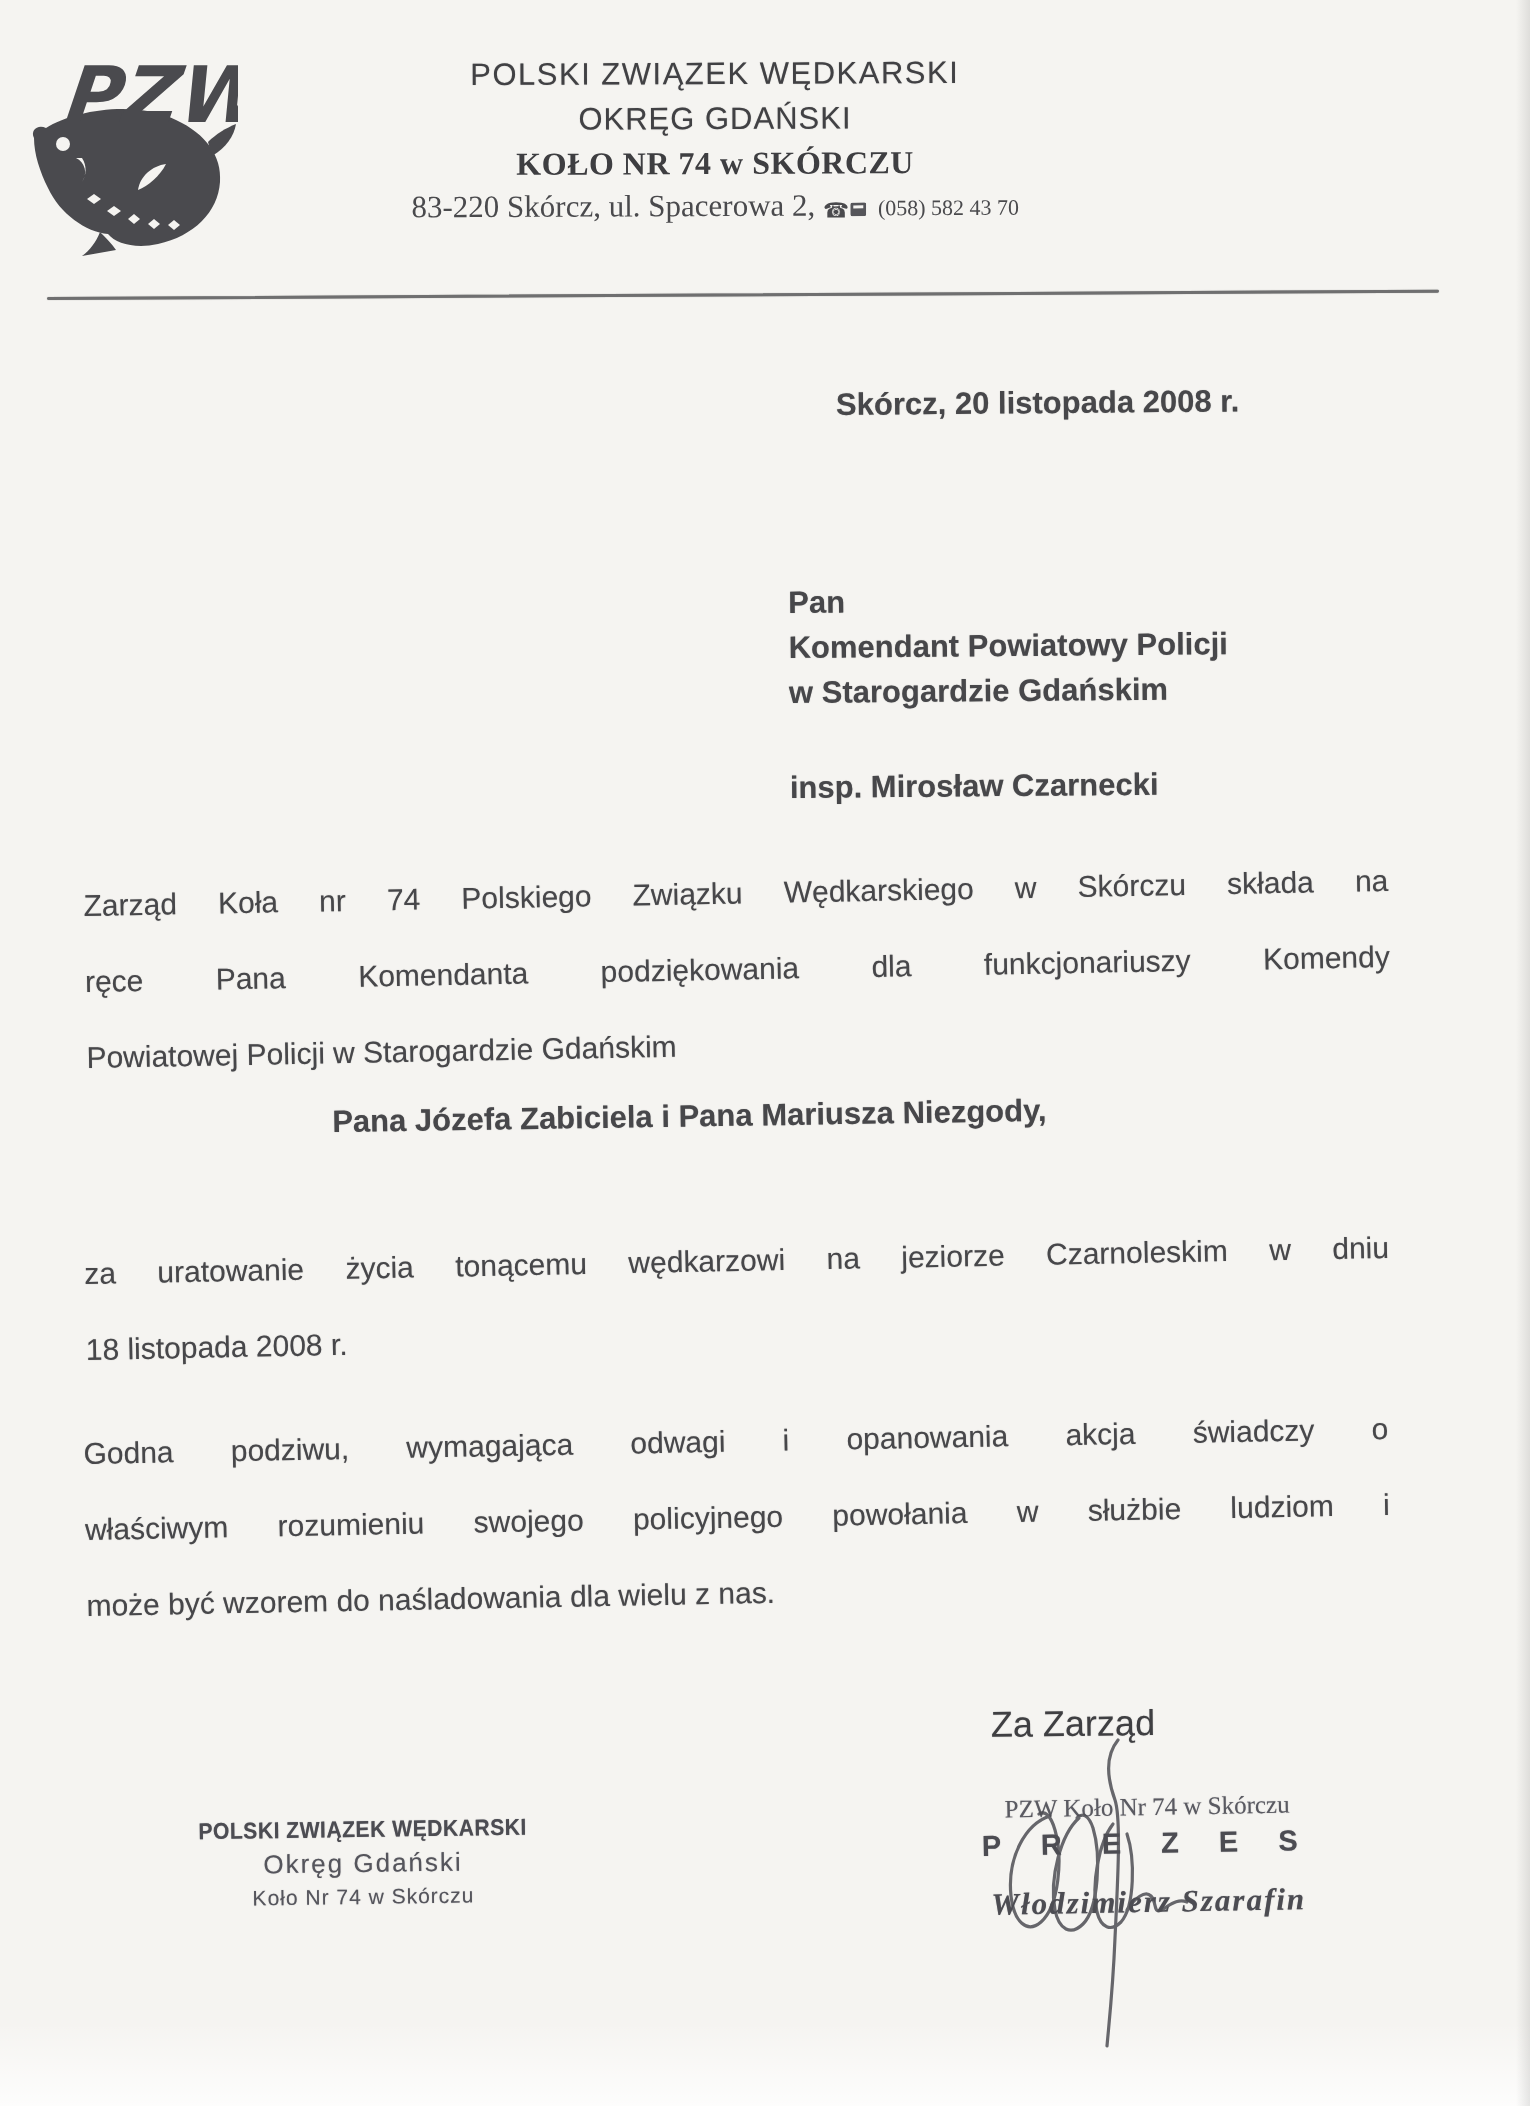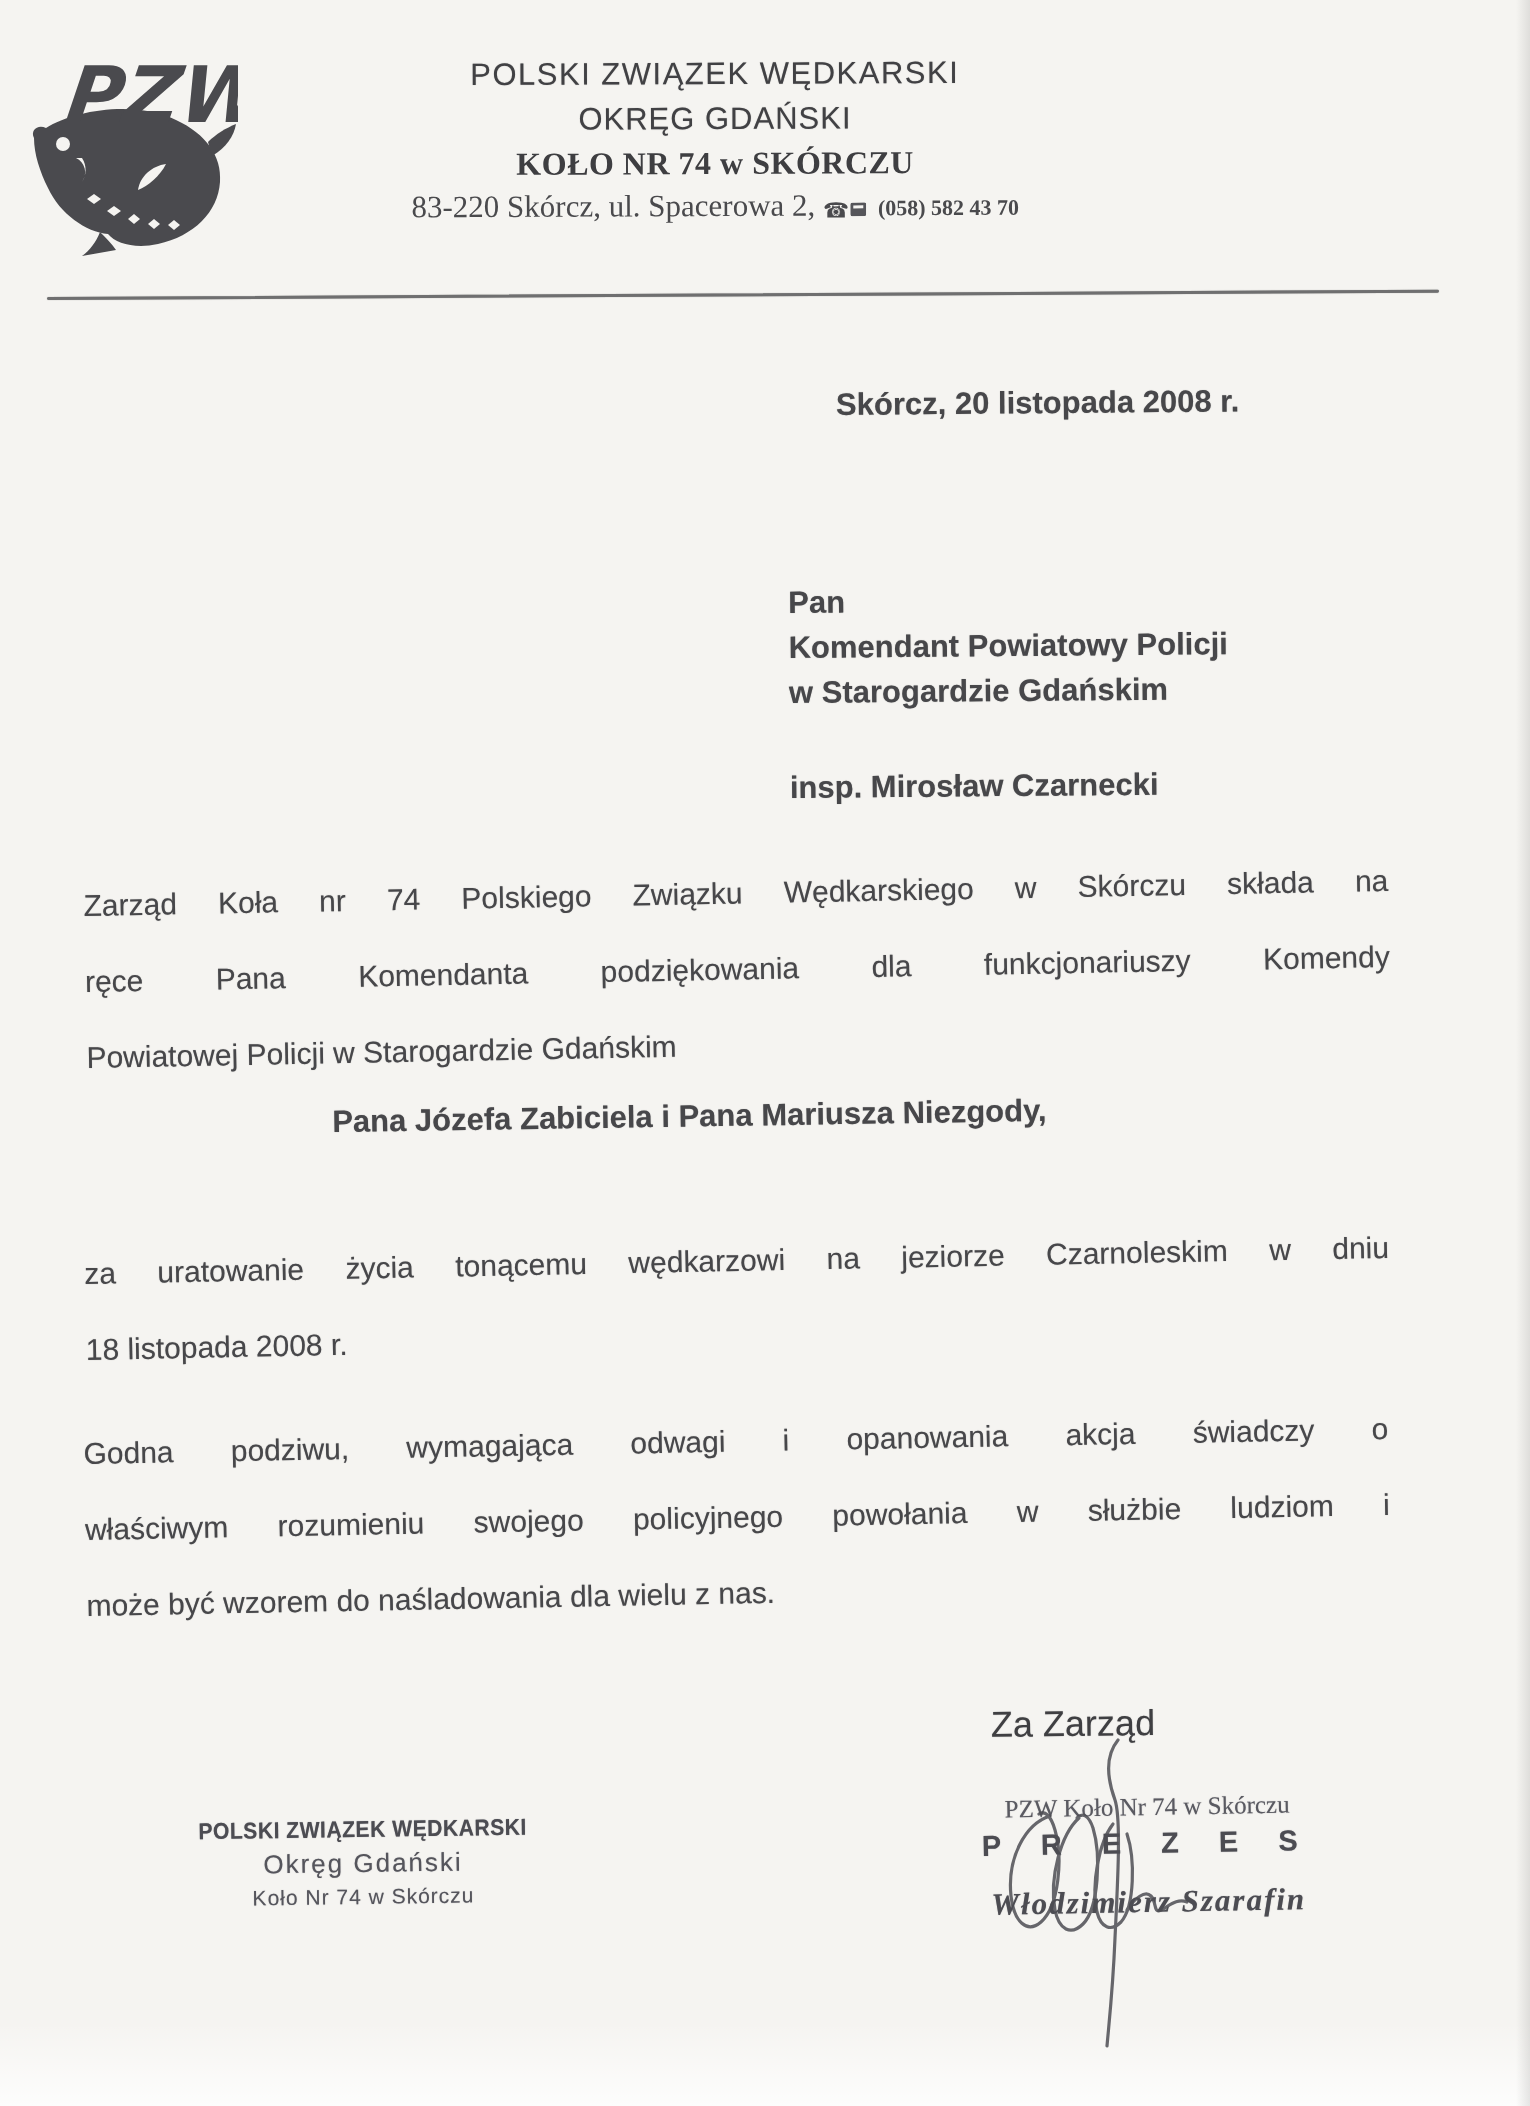--- a/index.html
+++ b/index.html
@@ -19,21 +19,21 @@
 
   
   .logo{left:16px;top:36px;width:222px;height:220px;}
 
   
   .org{left:330px;top:56px;width:770px;text-align:center;transform:rotate(-.25deg);}
   .org-l1{font-size:31px;letter-spacing:1.5px;color:#414144;}
   .org-l2{font-size:31px;letter-spacing:1px;color:#414144;margin-top:9px;}
   .org-l3{font-family:"Liberation Serif",serif;font-weight:bold;font-size:32px;color:#3e3e41;margin-top:8px;letter-spacing:.5px;}
   .org-addr{font-family:"Liberation Serif",serif;font-size:31px;color:#4a4a4d;margin-top:6px;}
-  .org-phone{font-family:"Liberation Serif",serif;font-weight:bold;font-size:22px;color:#4a4a4d;}
+  .org-phone{font-family:"Liberation Serif",serif;font-weight:normal;font-size:22px;color:#4a4a4d;}
   .mini-icon{display:inline-block;vertical-align:-2px;color:#4a4a4d;font-size:21px;line-height:1;}
   .fax-ico{display:inline-block;width:16px;height:14px;background:#55555a;vertical-align:-1px;margin:0 4px 0 1px;
     -webkit-mask:linear-gradient(#000,#000);border-radius:2px;position:relative;}
   .fax-ico:after{content:"";position:absolute;left:3px;top:3px;right:3px;height:3px;background:#f5f4f1;}
 
   .divider{left:47px;top:297px;width:1392px;height:3px;background:#6f6f70;transform:rotate(-.3deg);transform-origin:0 50%;border-radius:2px;box-shadow:0 0 1px rgba(90,90,90,.6);}
 
   .dateline{left:836px;top:387px;font-weight:bold;font-size:31px;transform:rotate(-.5deg);transform-origin:0 50%;}
 
   .recipient{left:788px;top:580px;font-weight:bold;font-size:31px;line-height:45px;transform:rotate(-.5deg);transform-origin:0 0;}

